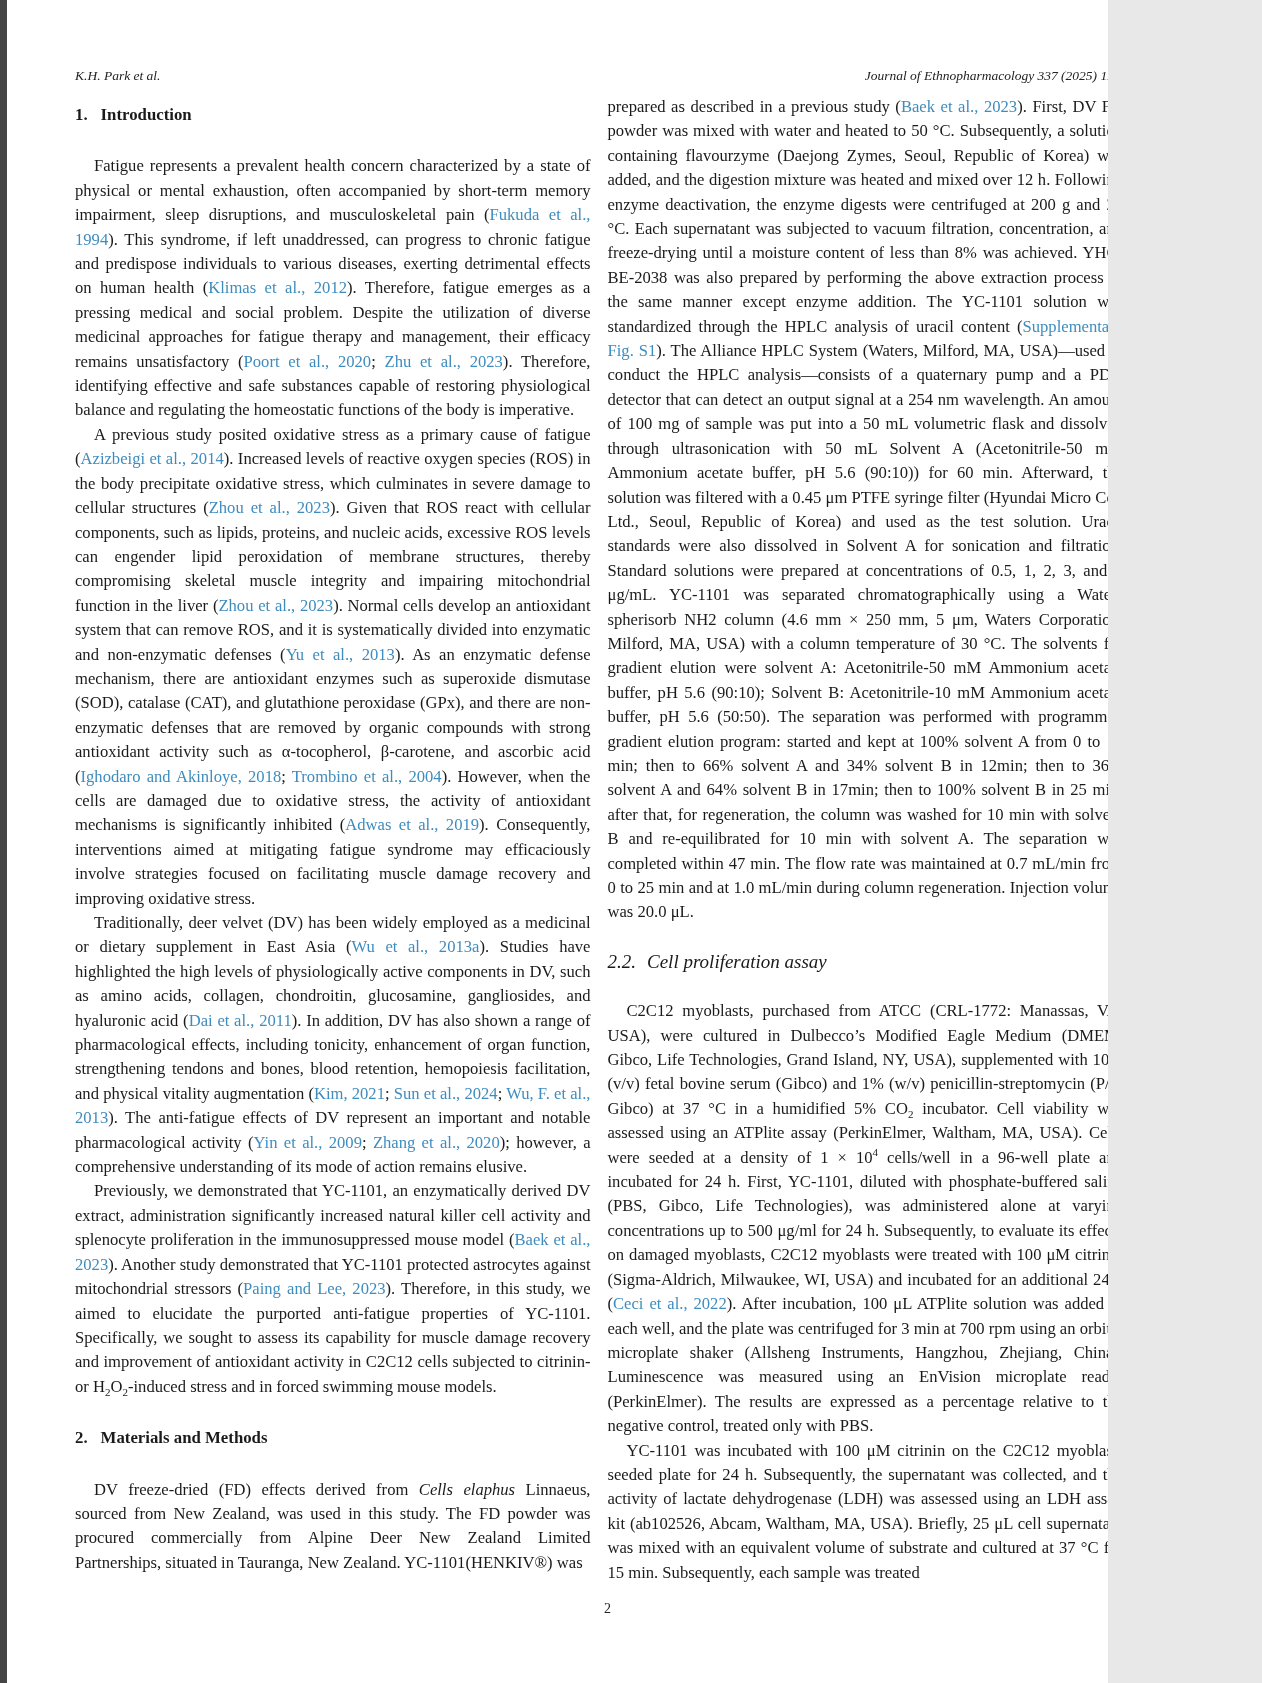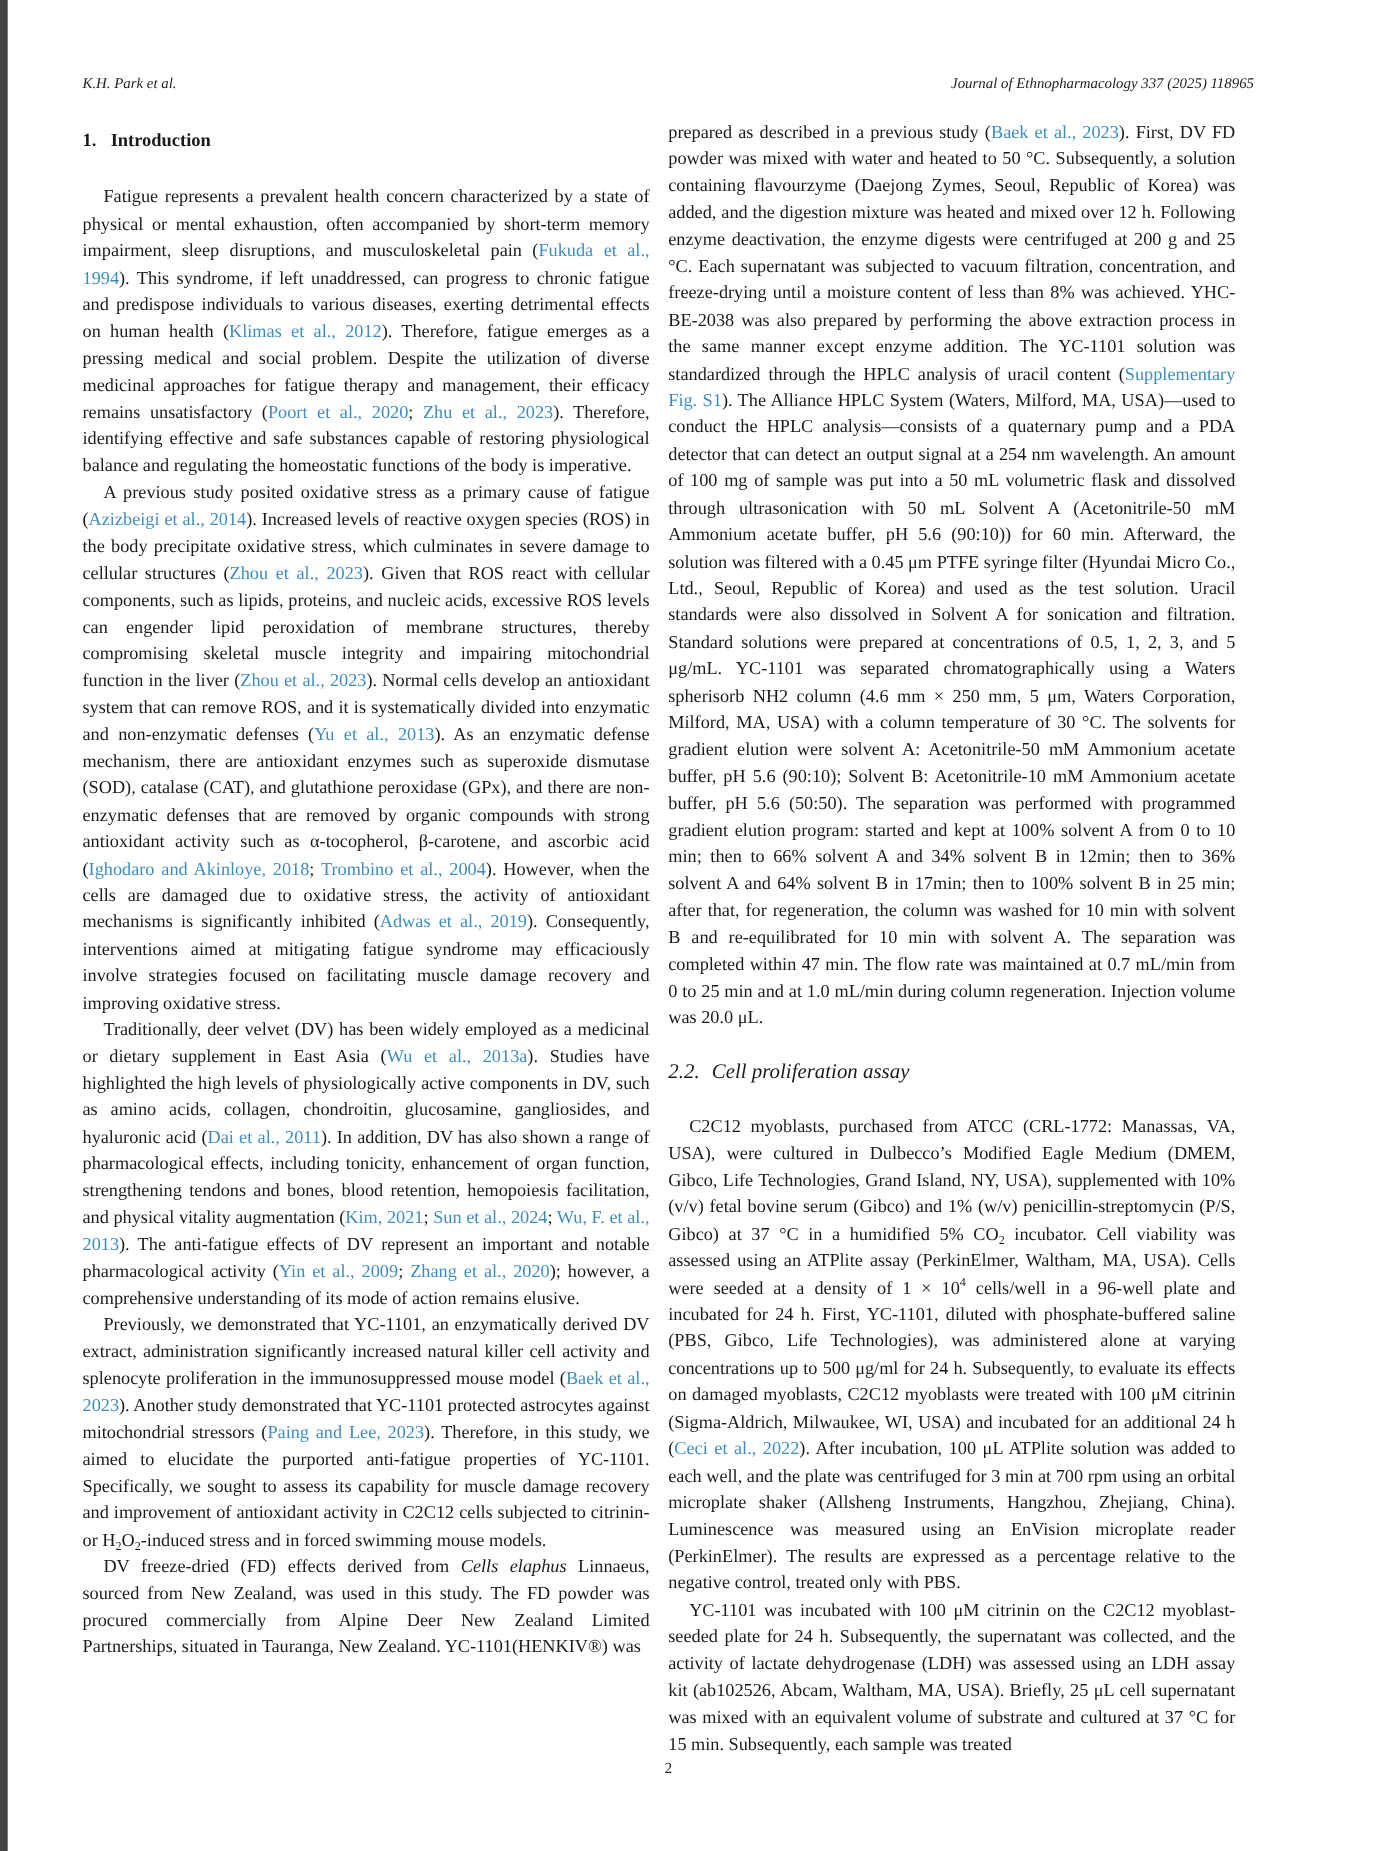--- a/index.html
+++ b/index.html
@@ -1,18 +1,18 @@
 <!DOCTYPE html>
 <html style="--link: #3E8CBE;"><head>
 <meta charset="utf-8">
 <style>
   html,body { margin:0; padding:0; background:#e8e8e8; }
   .page {
     position: relative;
-    width: 1262px;
+    width: 1108px;
     height: 1683px;
     background: #ffffff;
     font-family: "Liberation Serif", "DejaVu Serif", serif;
     color: #1a1a1a;
     overflow: hidden;
     box-sizing: border-box;
   }
   .edge-strip {
     position: absolute;
     left: 0; top: 0;
@@ -25,21 +25,21 @@
     left: 75px;
     width: 1065px;
     display: flex;
     justify-content: space-between;
     font-style: italic;
     font-size: 13.5px;
     color: #222;
   }
   .content {
     position: absolute;
-    top: 108px;
+    top: 95px;
     left: 75px;
     width: 1065px;
     display: flex;
     gap: 17px;
   }
   .col {
     width: 515.5px;
     font-size: 16.6px;
     line-height: 24.4px;
     text-align: justify;
@@ -89,20 +89,21 @@
     <span>Journal of Ethnopharmacology 337 (2025) 118965</span>
   </div>
 
   <div class="content">
     <div class="col">
         <h2 class="sec-h"><span class="h-num">1.</span><span>Introduction</span></h2>
         <p class="para"><span>Fatigue represents a prevalent health concern characterized by a state of physical or mental exhaustion, often accompanied by short-term memory impairment, sleep disruptions, and musculoskeletal pain (</span><a class="cite" href="#">Fukuda et al., 1994</a><span>). This syndrome, if left unaddressed, can progress to chronic fatigue and predispose individuals to various diseases, exerting detrimental effects on human health (</span><a class="cite" href="#">Klimas et al., 2012</a><span>). Therefore, fatigue emerges as a pressing medical and social problem. Despite the utilization of diverse medicinal approaches for fatigue therapy and management, their efficacy remains unsatisfactory (</span><a class="cite" href="#">Poort et al., 2020</a><span>; </span><a class="cite" href="#">Zhu et al., 2023</a><span>). Therefore, identifying effective and safe substances capable of restoring physiological balance and regulating the homeostatic functions of the body is imperative.</span></p>
         <p class="para"><span>A previous study posited oxidative stress as a primary cause of fatigue (</span><a class="cite" href="#">Azizbeigi et al., 2014</a><span>). Increased levels of reactive oxygen species (ROS) in the body precipitate oxidative stress, which culminates in severe damage to cellular structures (</span><a class="cite" href="#">Zhou et al., 2023</a><span>). Given that ROS react with cellular components, such as lipids, proteins, and nucleic acids, excessive ROS levels can engender lipid peroxidation of membrane structures, thereby compromising skeletal muscle integrity and impairing mitochondrial function in the liver (</span><a class="cite" href="#">Zhou et al., 2023</a><span>). Normal cells develop an antioxidant system that can remove ROS, and it is systematically divided into enzymatic and non-enzymatic defenses (</span><a class="cite" href="#">Yu et al., 2013</a><span>). As an enzymatic defense mechanism, there are antioxidant enzymes such as superoxide dismutase (SOD), catalase (CAT), and glutathione peroxidase (GPx), and there are non-enzymatic defenses that are removed by organic compounds with strong antioxidant activity such as α-tocopherol, β-carotene, and ascorbic acid (</span><a class="cite" href="#">Ighodaro and Akinloye, 2018</a><span>; </span><a class="cite" href="#">Trombino et al., 2004</a><span>). However, when the cells are damaged due to oxidative stress, the activity of antioxidant mechanisms is significantly inhibited (</span><a class="cite" href="#">Adwas et al., 2019</a><span>). Consequently, interventions aimed at mitigating fatigue syndrome may efficaciously involve strategies focused on facilitating muscle damage recovery and improving oxidative stress.</span></p>
         <p class="para"><span>Traditionally, deer velvet (DV) has been widely employed as a medicinal or dietary supplement in East Asia (</span><a class="cite" href="#">Wu et al., 2013a</a><span>). Studies have highlighted the high levels of physiologically active components in DV, such as amino acids, collagen, chondroitin, glucosamine, gangliosides, and hyaluronic acid (</span><a class="cite" href="#">Dai et al., 2011</a><span>). In addition, DV has also shown a range of pharmacological effects, including tonicity, enhancement of organ function, strengthening tendons and bones, blood retention, hemopoiesis facilitation, and physical vitality augmentation (</span><a class="cite" href="#">Kim, 2021</a><span>; </span><a class="cite" href="#">Sun et al., 2024</a><span>; </span><a class="cite" href="#">Wu, F. et al., 2013</a><span>). The anti-fatigue effects of DV represent an important and notable pharmacological activity (</span><a class="cite" href="#">Yin et al., 2009</a><span>; </span><a class="cite" href="#">Zhang et al., 2020</a><span>); however, a comprehensive understanding of its mode of action remains elusive.</span></p>
         <p class="para"><span>Previously, we demonstrated that YC-1101, an enzymatically derived DV extract, administration significantly increased natural killer cell activity and splenocyte proliferation in the immunosuppressed mouse model (</span><a class="cite" href="#">Baek et al., 2023</a><span>). Another study demonstrated that YC-1101 protected astrocytes against mitochondrial stressors (</span><a class="cite" href="#">Paing and Lee, 2023</a><span>). Therefore, in this study, we aimed to elucidate the purported anti-fatigue properties of YC-1101. Specifically, we sought to assess its capability for muscle damage recovery and improvement of antioxidant activity in C2C12 cells subjected to citrinin- or H</span><sub>2</sub><span>O</span><sub>2</sub><span>-induced stress and in forced swimming mouse models.</span></p>
+        <h2 class="sec-h"><span class="h-num">2.</span><span>Materials and Methods</span></h2>
         <p class="para"><span>DV freeze-dried (FD) effects derived from </span><i>Cells elaphus</i><span> Linnaeus, sourced from New Zealand, was used in this study. The FD powder was procured commercially from Alpine Deer New Zealand Limited Partnerships, situated in Tauranga, New Zealand. YC-1101(HENKIV®) was</span></p>
       </div>
     <div class="col">
         <p class="para noindent"><span>prepared as described in a previous study (</span><a class="cite" href="#">Baek et al., 2023</a><span>). First, DV FD powder was mixed with water and heated to 50 °C. Subsequently, a solution containing flavourzyme (Daejong Zymes, Seoul, Republic of Korea) was added, and the digestion mixture was heated and mixed over 12 h. Following enzyme deactivation, the enzyme digests were centrifuged at 200 g and 25 °C. Each supernatant was subjected to vacuum filtration, concentration, and freeze-drying until a moisture content of less than 8% was achieved. YHC-BE-2038 was also prepared by performing the above extraction process in the same manner except enzyme addition. The YC-1101 solution was standardized through the HPLC analysis of uracil content (</span><a class="cite" href="#">Supplementary Fig. S1</a><span>). The Alliance HPLC System (Waters, Milford, MA, USA)—used to conduct the HPLC analysis—consists of a quaternary pump and a PDA detector that can detect an output signal at a 254 nm wavelength. An amount of 100 mg of sample was put into a 50 mL volumetric flask and dissolved through ultrasonication with 50 mL Solvent A (Acetonitrile-50 mM Ammonium acetate buffer, pH 5.6 (90:10)) for 60 min. Afterward, the solution was filtered with a 0.45 μm PTFE syringe filter (Hyundai Micro Co., Ltd., Seoul, Republic of Korea) and used as the test solution. Uracil standards were also dissolved in Solvent A for sonication and filtration. Standard solutions were prepared at concentrations of 0.5, 1, 2, 3, and 5 μg/mL. YC-1101 was separated chromatographically using a Waters spherisorb NH2 column (4.6 mm × 250 mm, 5 μm, Waters Corporation, Milford, MA, USA) with a column temperature of 30 °C. The solvents for gradient elution were solvent A: Acetonitrile-50 mM Ammonium acetate buffer, pH 5.6 (90:10); Solvent B: Acetonitrile-10 mM Ammonium acetate buffer, pH 5.6 (50:50). The separation was performed with programmed gradient elution program: started and kept at 100% solvent A from 0 to 10 min; then to 66% solvent A and 34% solvent B in 12min; then to 36% solvent A and 64% solvent B in 17min; then to 100% solvent B in 25 min; after that, for regeneration, the column was washed for 10 min with solvent B and re-equilibrated for 10 min with solvent A. The separation was completed within 47 min. The flow rate was maintained at 0.7 mL/min from 0 to 25 min and at 1.0 mL/min during column regeneration. Injection volume was 20.0 μL.</span></p>
         <h3 class="sub-h"><span class="h-num">2.2.</span><span>Cell proliferation assay</span></h3>
         <p class="para"><span>C2C12 myoblasts, purchased from ATCC (CRL-1772: Manassas, VA, USA), were cultured in Dulbecco’s Modified Eagle Medium (DMEM, Gibco, Life Technologies, Grand Island, NY, USA), supplemented with 10% (v/v) fetal bovine serum (Gibco) and 1% (w/v) penicillin-streptomycin (P/S, Gibco) at 37 °C in a humidified 5% CO</span><sub>2</sub><span> incubator. Cell viability was assessed using an ATPlite assay (PerkinElmer, Waltham, MA, USA). Cells were seeded at a density of 1 × 10</span><sup>4</sup><span> cells/well in a 96-well plate and incubated for 24 h. First, YC-1101, diluted with phosphate-buffered saline (PBS, Gibco, Life Technologies), was administered alone at varying concentrations up to 500 μg/ml for 24 h. Subsequently, to evaluate its effects on damaged myoblasts, C2C12 myoblasts were treated with 100 μM citrinin (Sigma-Aldrich, Milwaukee, WI, USA) and incubated for an additional 24 h (</span><a class="cite" href="#">Ceci et al., 2022</a><span>). After incubation, 100 μL ATPlite solution was added to each well, and the plate was centrifuged for 3 min at 700 rpm using an orbital microplate shaker (Allsheng Instruments, Hangzhou, Zhejiang, China). Luminescence was measured using an EnVision microplate reader (PerkinElmer). The results are expressed as a percentage relative to the negative control, treated only with PBS.</span></p>
         <p class="para"><span>YC-1101 was incubated with 100 μM citrinin on the C2C12 myoblast-seeded plate for 24 h. Subsequently, the supernatant was collected, and the activity of lactate dehydrogenase (LDH) was assessed using an LDH assay kit (ab102526, Abcam, Waltham, MA, USA). Briefly, 25 μL cell supernatant was mixed with an equivalent volume of substrate and cultured at 37 °C for 15 min. Subsequently, each sample was treated</span></p>
       </div>
   </div>
 

